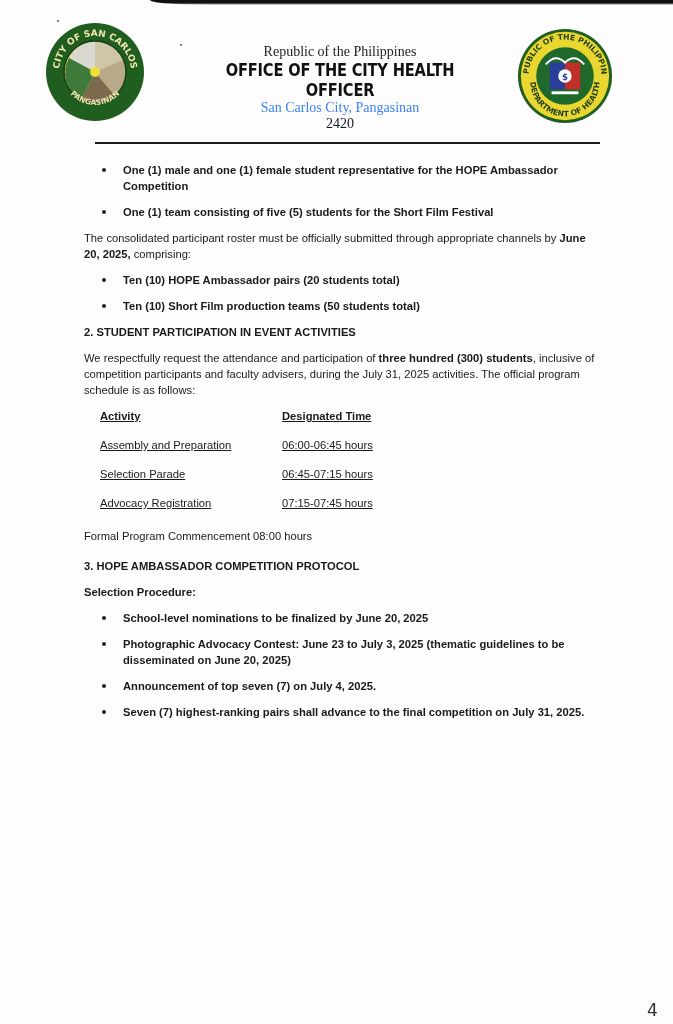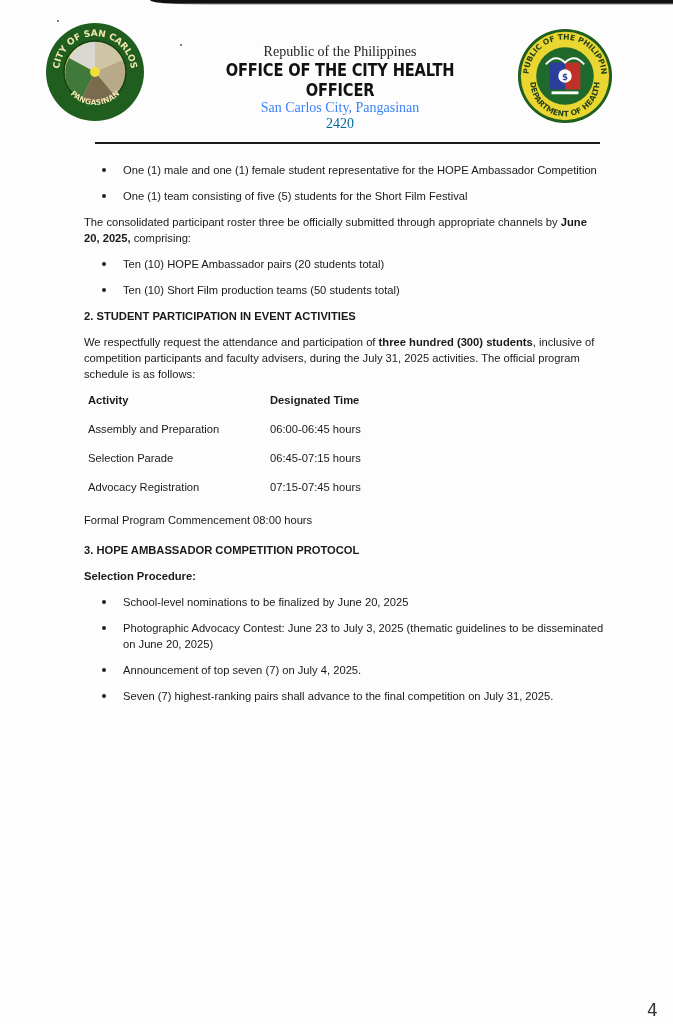--- a/index.html
+++ b/index.html
@@ -16,33 +16,33 @@
   .seal-right { position:absolute; left:517px; top:28px; width:96px; height:96px; }
   .letterhead {
     position:absolute; left:170px; top:44px; width:340px; text-align:center;
   }
   .lh-republic { font-family:"Liberation Serif", serif; font-size:14px; line-height:16px; color:#222; }
   .lh-office {
     font-family:"DejaVu Sans", sans-serif; font-weight:bold; font-size:17px; line-height:20px;
     letter-spacing:-0.2px; transform:scaleX(0.86); transform-origin:center; color:#111;
   }
   .lh-city { font-family:"Liberation Serif", serif; font-size:14px; line-height:16px; color:#3b82f6; }
-  .lh-zip { font-family:"Liberation Serif", serif; font-size:14px; line-height:16px; color:#0369a1; }
+  .lh-zip { font-family:"Liberation Serif", serif; font-size:14px; line-height:16px; color:#0f172a; }
   .rule { position:absolute; left:95px; top:142px; width:505px; height:2px; background:#1a1a1a; }
 
   .content { position:absolute; left:84px; top:162px; width:520px; font-size:11.2px; line-height:16px; }
-  .bullets { list-style:none; margin:0; padding:0; }
+  .bullets { list-style:none; margin:0; padding:0;font-weight:bold; }
   .bullets li { position:relative; padding-left:39px; margin-bottom:10px; }
   .bullets li .dot {
     position:absolute; left:18px; top:6px; width:4px; height:4px; border-radius:50%; background:#222;
   }
   .para { margin:0 0 10px 0; }
   .heading { font-weight:bold; margin:0 0 10px 0; }
   b { font-weight:bold; }
-  table.sched { border-collapse:collapse; margin:0 0 6px 4px; }
+  table.sched { border-collapse:collapse; margin:0 0 6px 16px;text-decoration:underline; }
   table.sched td { padding:0 0 13px 0; vertical-align:top; }
   table.sched td.c1 { width:182px; }
   .sched-head td { font-weight:bold; }
   .commence { margin:-2px 0 14px 0; }
   .page-num {
     position:absolute; left:647px; top:1000px; font-family:"DejaVu Sans", sans-serif;
     font-size:17px; color:#333;
   }
   .speck { position:absolute; width:2px; height:2px; background:#555; border-radius:50%; }
 </style>
@@ -106,21 +106,21 @@
 
 <div class="rule"></div>
 
 <div class="content">
   <ul class="bullets">
     <li><span class="dot"></span><span>One (1) male and one (1) female student representative for the HOPE Ambassador Competition</span></li>
     <li><span class="dot"></span><span>One (1) team consisting of five (5) students for the Short Film Festival</span></li>
   </ul>
 
   <p class="para">
-    <span>The consolidated participant roster three be officially submitted through appropriate channels by </span><b>June 20, 2025,</b><span> comprising:</span>
+    <span>The consolidated participant roster must be officially submitted through appropriate channels by </span><b>June 20, 2025,</b><span> comprising:</span>
   </p>
 
   <ul class="bullets">
     <li><span class="dot"></span><span>Ten (10) HOPE Ambassador pairs (20 students total)</span></li>
     <li><span class="dot"></span><span>Ten (10) Short Film production teams (50 students total)</span></li>
   </ul>
 
   <p class="heading">2. STUDENT PARTICIPATION IN EVENT ACTIVITIES</p>
 
   <p class="para">

